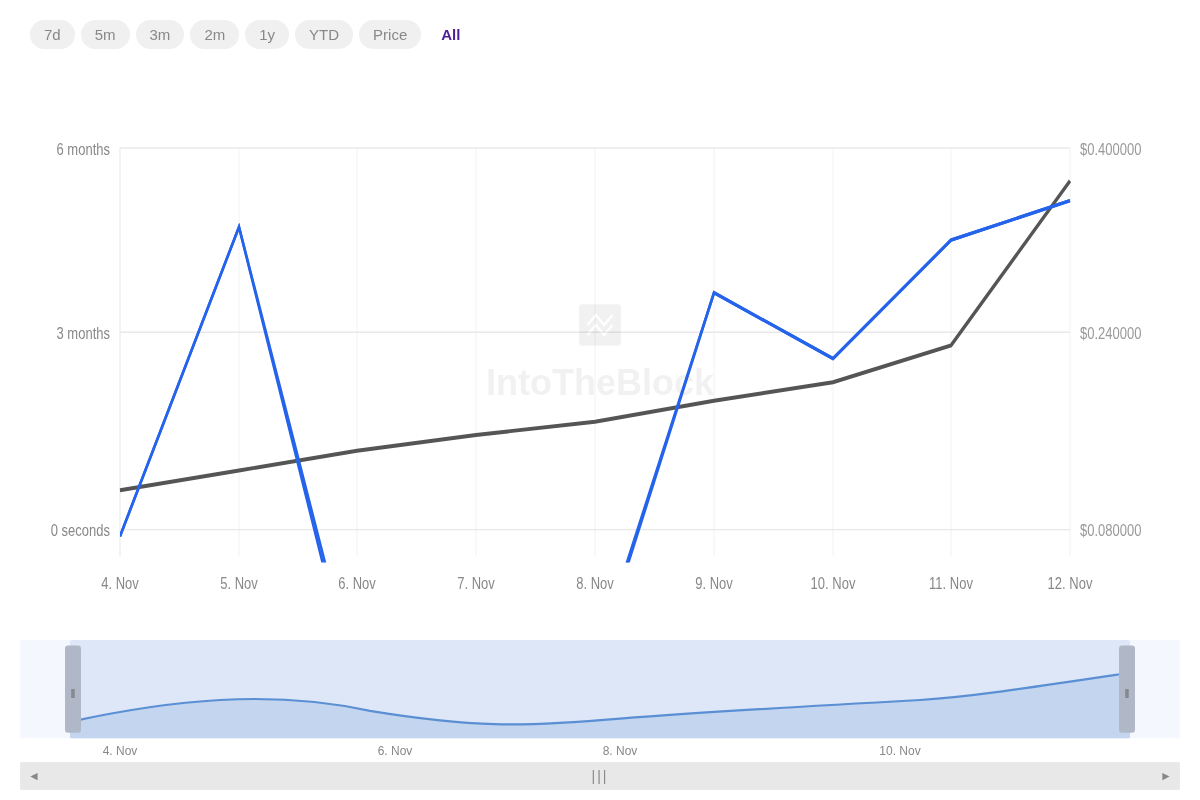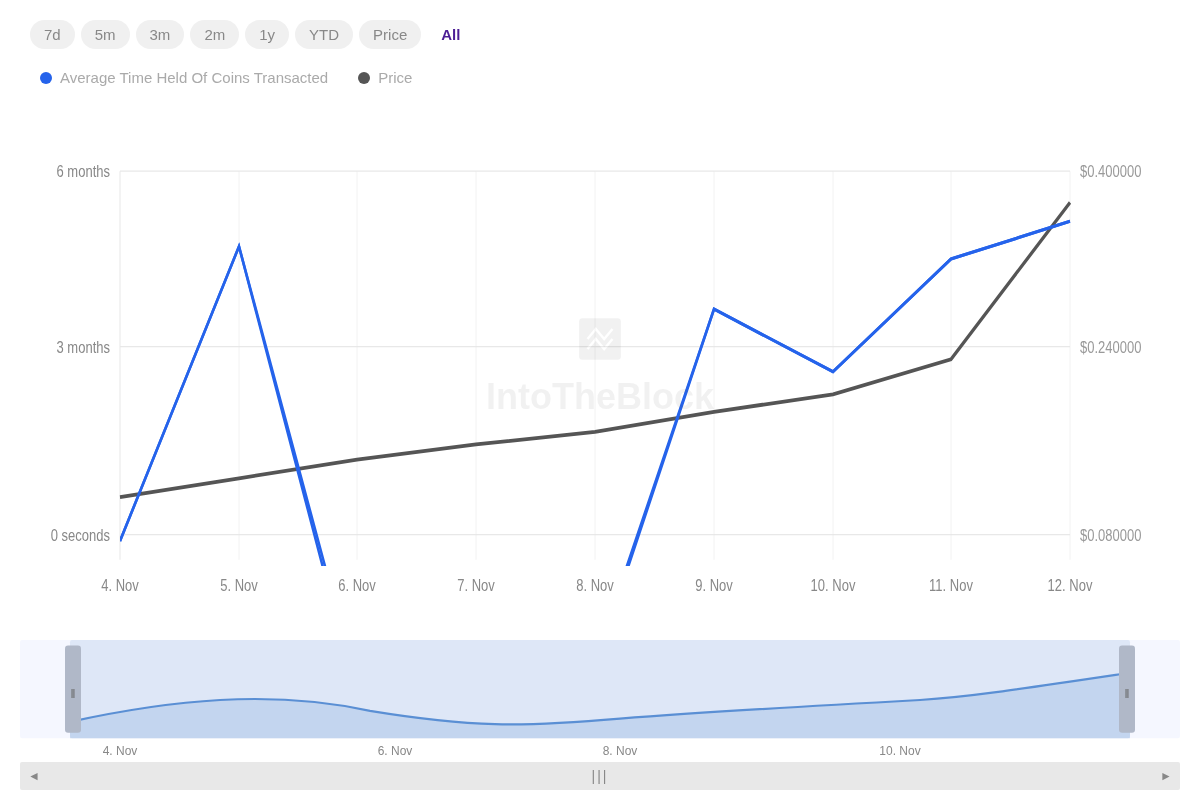--- a/index.html
+++ b/index.html
@@ -166,30 +166,20 @@
   <button class="time-btn">7d</button>
       <button class="time-btn">5m</button>
       <button class="time-btn">3m</button>
       <button class="time-btn">2m</button>
       <button class="time-btn">1y</button>
       <button class="time-btn">YTD</button>
       <button class="time-btn">Price</button>
       <button class="time-btn active">All</button>
     </div>
 
-  <div class="legend">
-    <div class="legend-item">
-      <div class="legend-dot blue"></div>
-      <span>Average Time Held Of Coins Transacted</span>
-    </div>
-    <div class="legend-item">
-      <div class="legend-dot dark"></div>
-      <span>Price</span>
-    </div>
-  </div>
 
   <div class="chart-wrapper">
     <div class="chart-area">
       <div class="watermark">
         <svg class="watermark-logo" viewBox="0 0 60 60" fill="none">
           <rect x="5" y="5" width="50" height="50" rx="4" fill="#555"></rect>
           <path d="M15 30 L25 18 L35 30 L45 18" stroke="white" stroke-width="3" fill="none"></path>
           <path d="M15 42 L25 30 L35 42 L45 30" stroke="white" stroke-width="3" fill="none"></path>
         </svg>
         <span>IntoTheBlock</span>

